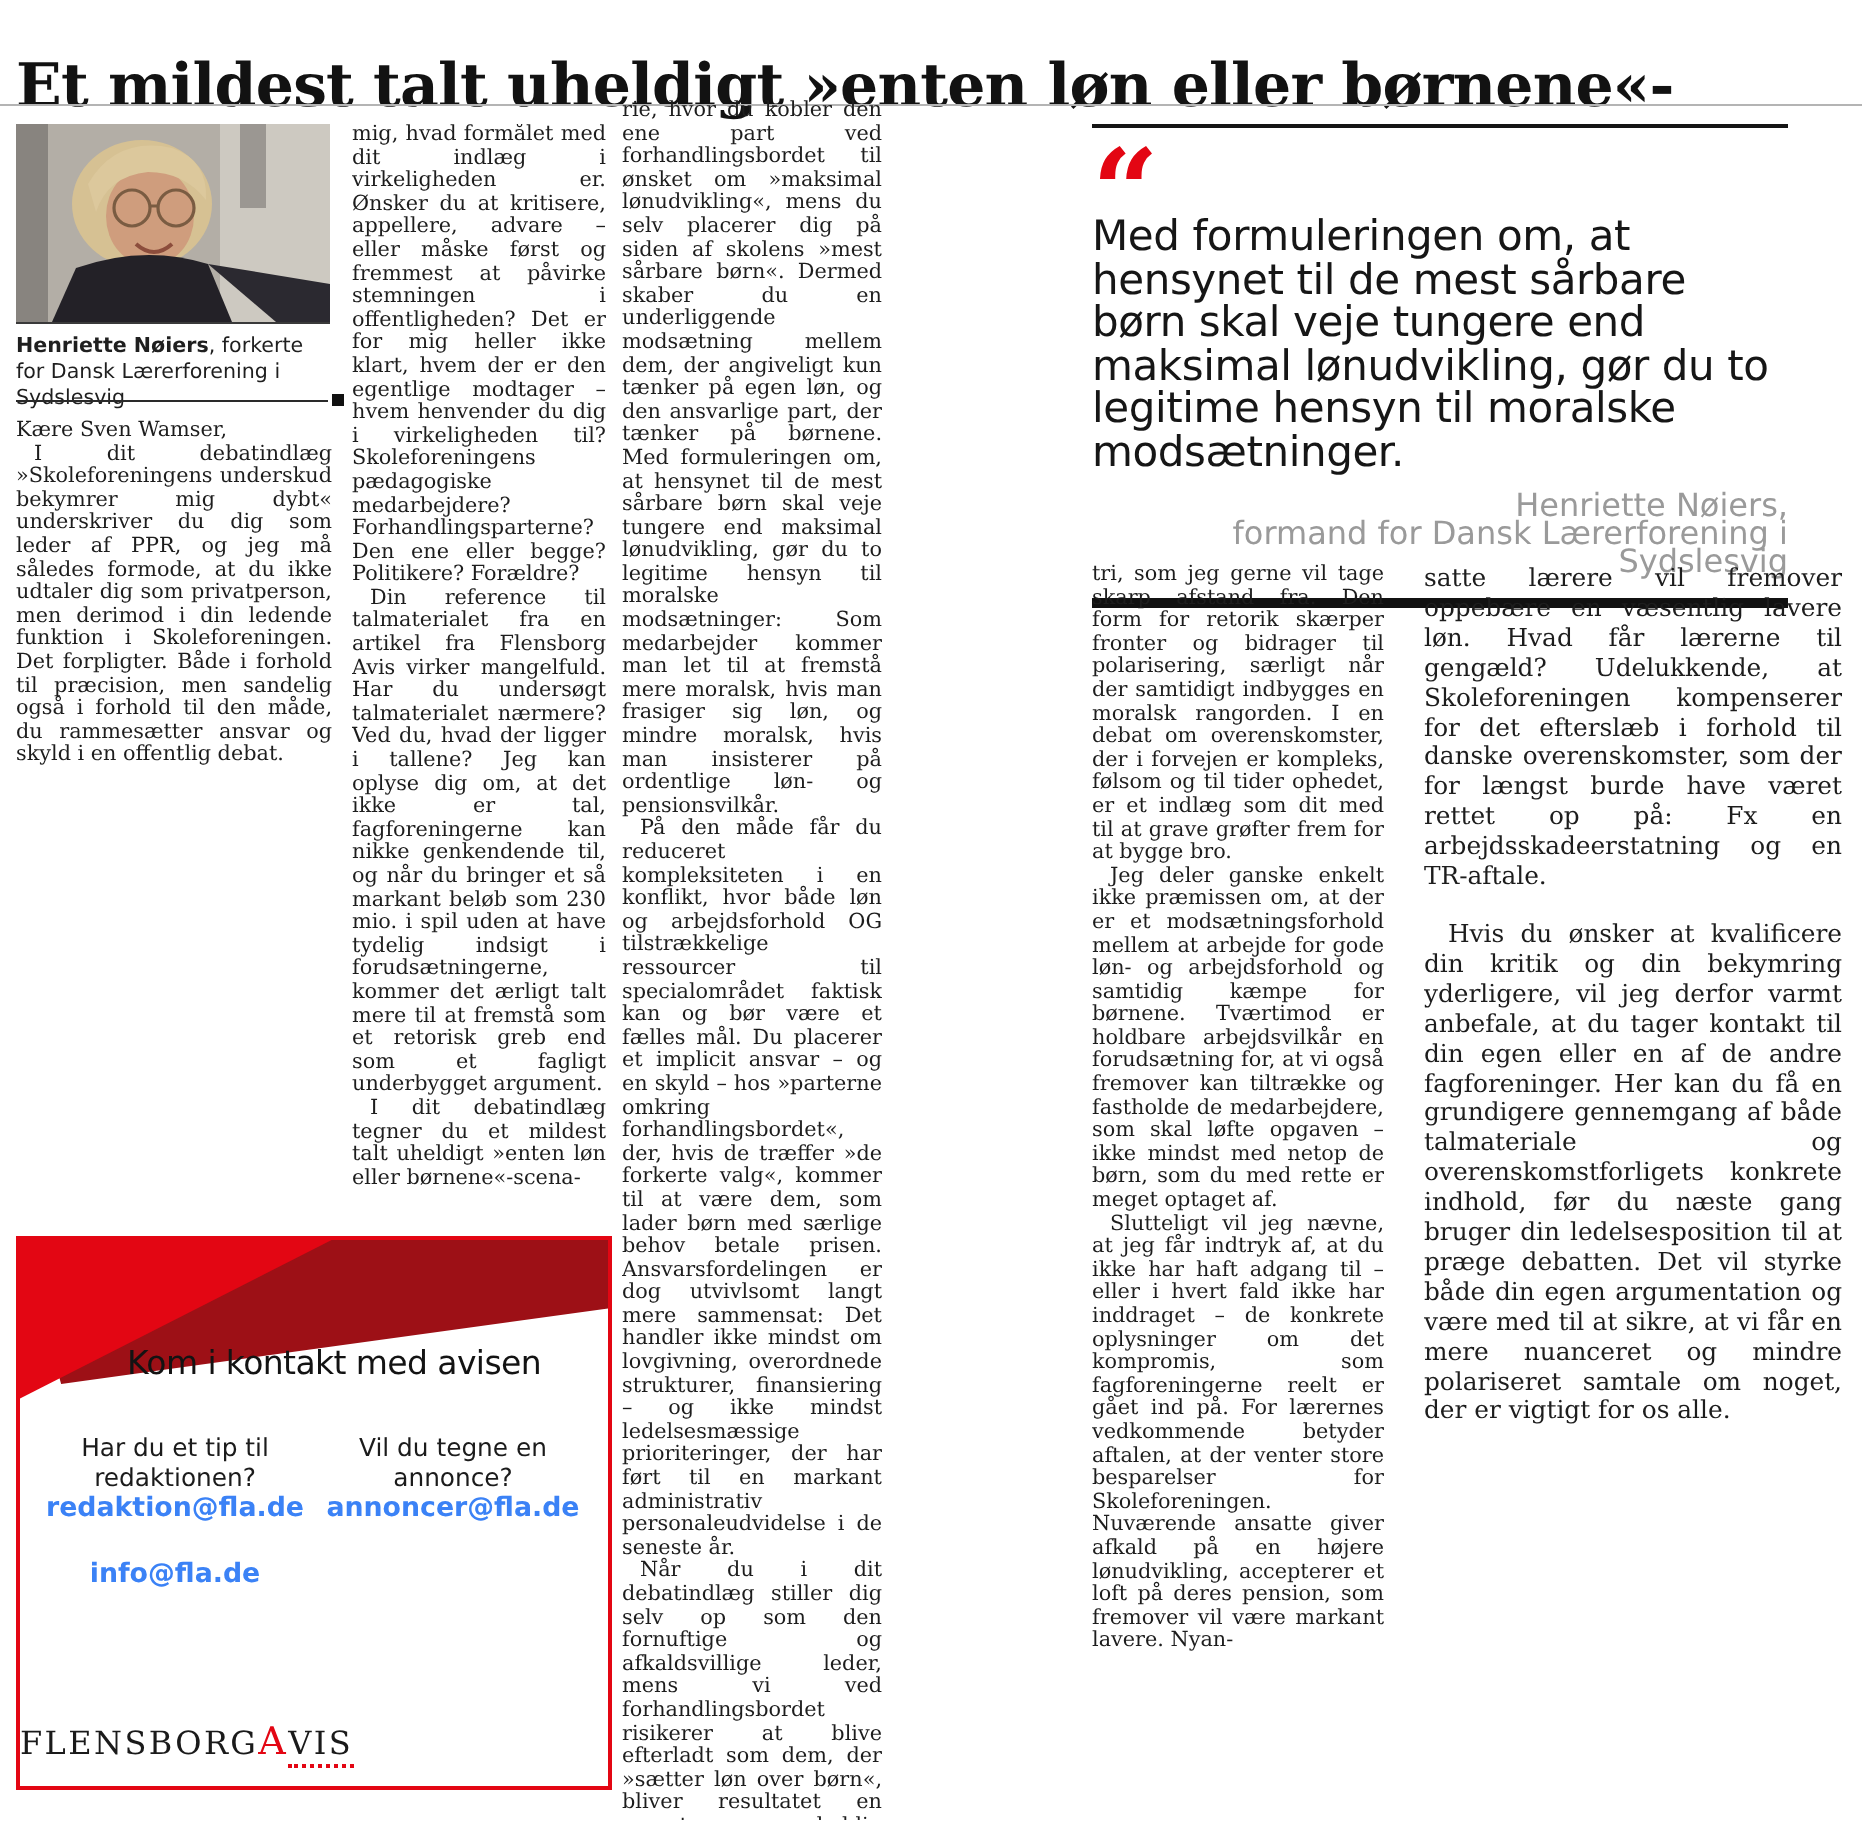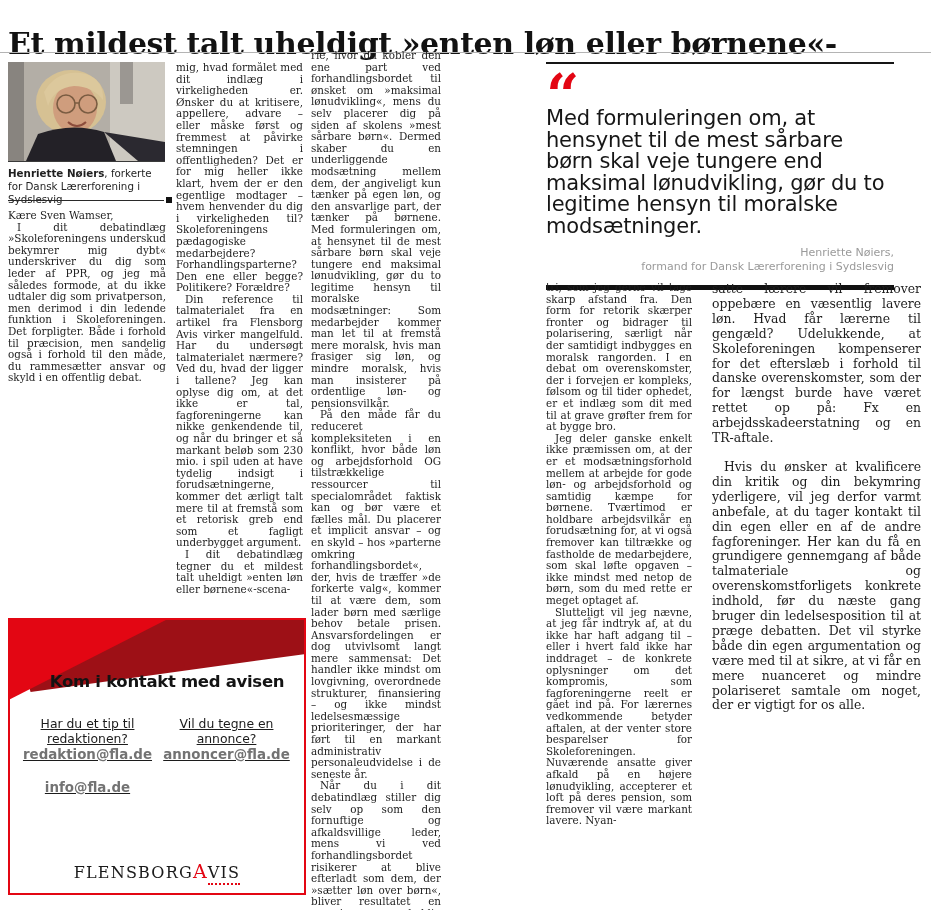--- a/index.html
+++ b/index.html
@@ -33,38 +33,38 @@
   .col5 p.gap{margin-top:14px;}
 
   
   .quote{position:absolute;left:546px;top:62px;width:348px;}
   .quote .topline{height:2px;background:#151515;}
   .quote .glyph{margin-top:6px;height:38px;font-family:"DejaVu Serif",serif;font-weight:bold;
                 font-size:58px;line-height:52px;color:#e30613;}
   .quote .qtext{font-family:"DejaVu Sans",sans-serif;font-size:21px;line-height:21.5px;
                 letter-spacing:-0.2px;color:#161616;}
   .quote .attr{margin-top:9px;text-align:right;font-family:"DejaVu Sans",sans-serif;
-               font-size:11px;line-height:14px;color:#9a9a9a;}
+               font-size:16px;line-height:14px;color:#9a9a9a;}
   .quote .botline{height:5px;background:#111;margin-top:11px;}
 
   
   .ad{position:absolute;left:8px;top:618px;width:298px;height:277px;box-sizing:border-box;
       border:2px solid #e30613;background:#fff;font-family:"DejaVu Sans",sans-serif;}
   .ad .banner{position:absolute;left:0;top:0;right:0;height:90px;overflow:hidden;}
   .ad .banner .dark{position:absolute;left:0;top:0;width:100%;height:100%;background:#9d1016;
                     clip-path:polygon(0 0,100% 0,100% 38%,7% 80%);}
   .ad .banner .bright{position:absolute;left:0;top:0;width:100%;height:100%;background:#e30613;
                     clip-path:polygon(0 0,53% 0,0 88%);}
   .ad .title{position:absolute;top:52px;left:24px;right:4px;text-align:center;z-index:2;
-             font-weight:bold;font-size:16.5px;letter-spacing:-0.3px;color:#131313;}
+             font-weight:normal;font-size:16.5px;letter-spacing:-0.3px;color:#131313;}
   .ad .grid{position:absolute;top:96px;left:8px;right:8px;display:grid;
-            grid-template-columns:1fr 1fr;row-gap:17px;text-align:center;text-decoration:underline;}
+            grid-template-columns:1fr 1fr;row-gap:17px;text-align:center;}
   .ad .item .label{font-size:12.4px;line-height:15px;color:#1b1b1b;}
-  .ad .item .email{font-size:13.4px;font-weight:bold;margin-top:1px;color:#737373;}
-  .ad .logo{position:absolute;bottom:11px;left:0;right:0;text-align:center;
+  .ad .item .email{font-size:13.4px;font-weight:bold;margin-top:1px;color:#3b82f6;}
+  .ad .logo{position:absolute;bottom:11px;left:0;right:0;
             font-family:"DejaVu Serif",serif;font-size:16px;letter-spacing:1.2px;color:#1a1a1a;}
   .ad .logo .a{color:#e30613;font-size:19px;}
   .ad .logo .vis{border-bottom:2px dotted #e30613;padding-bottom:1px;}
 </style>
 </head>
 <body>
 
 <div class="page">
 
   <h1 class="headline">Et mildest talt uheldigt »enten løn eller børnene«-scenarie</h1>

